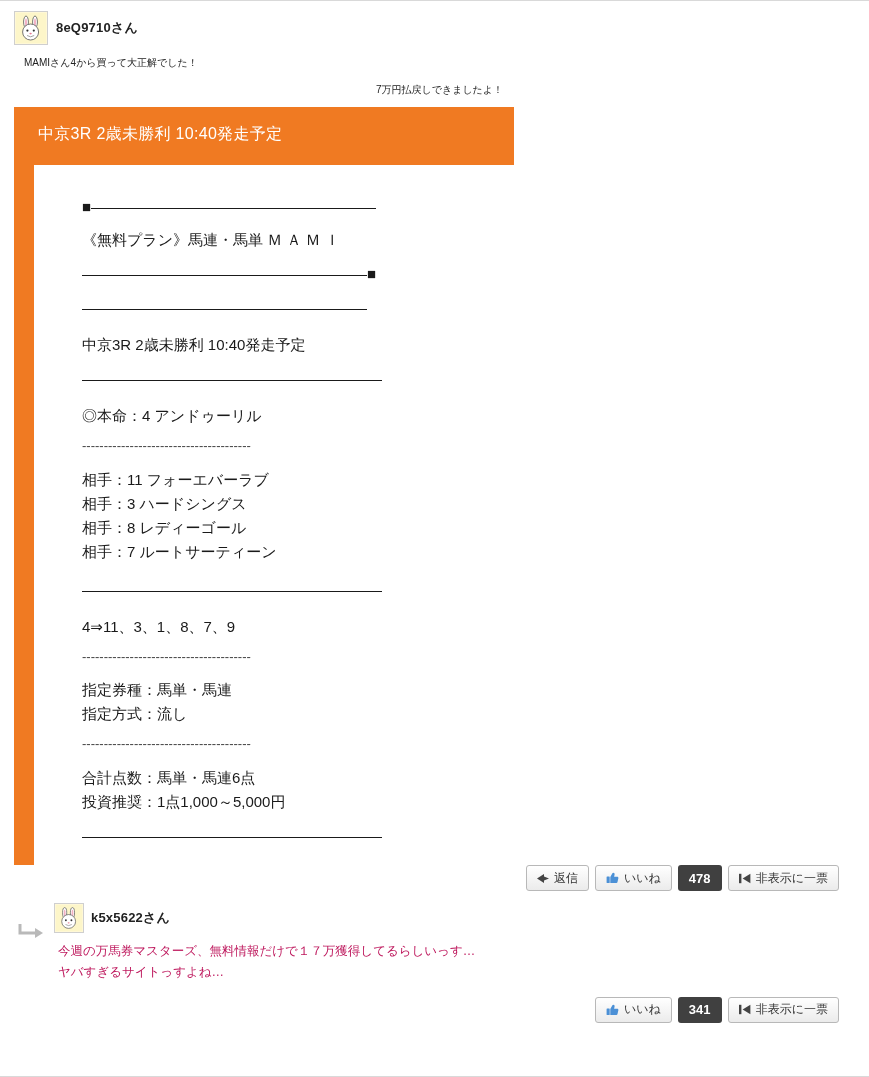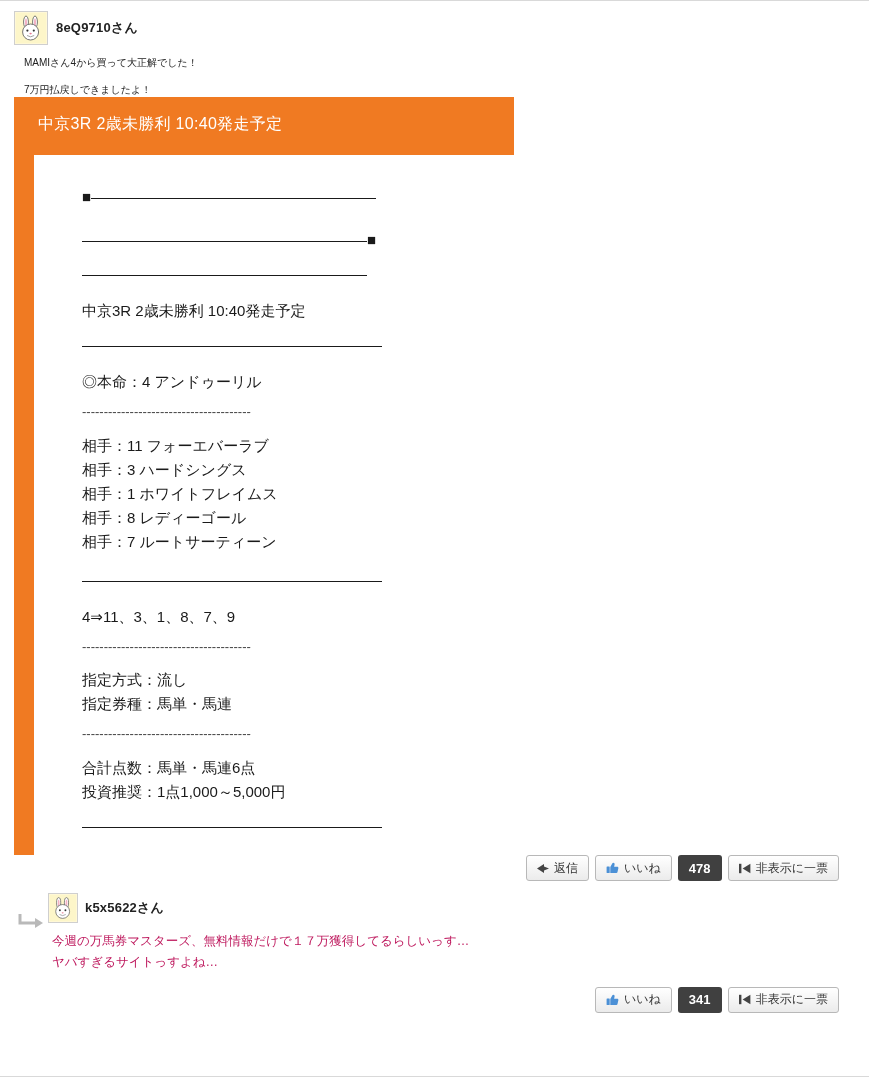--- a/index.html
+++ b/index.html
@@ -64,21 +64,22 @@
     color: #222;
     letter-spacing: 0.2px;
   }
   .post-line {
     font-size: 10px;
     line-height: 1.5;
     color: #222;
     margin: 0 0 12px 10px;
   }
   .post-line.second {
-    margin-bottom: 0;
+    margin-bottom: 10px;
+    text-align: center;
   }
 
   
   .card {
     position: relative;
     width: 500px;
   }
   .card-header {
     background: #f07a22;
     color: #ffffff;
@@ -169,20 +170,21 @@
 
   
   .reply {
     position: relative;
     padding: 6px 14px 0 14px;
     margin-top: 6px;
   }
   .reply-inner {
     display: flex;
     align-items: flex-start;
+    gap: 6px;
   }
   .reply-arrow {
     width: 34px;
     height: 30px;
     flex: 0 0 34px;
     display: flex;
     align-items: center;
     justify-content: center;
     margin-top: 14px;
   }
@@ -243,47 +245,47 @@
     <div class="post-line">MAMIさん4から買って大正解でした！</div>
     <div class="post-line second">7万円払戻しできましたよ！</div>
 
     <div class="card">
       <div class="card-header">中京3R 2歳未勝利 10:40発走予定</div>
       <div class="card-body">
         <div class="card-stripe"></div>
         <div class="card-content">
           <div class="mono-line">■―――――――――――――――――――</div>
           <div class="gap-sm"></div>
+          <div class="blk">《無料プラン》馬連・馬単 Ｍ Ａ Ｍ Ｉ</div>
           <div class="gap-sm"></div>
           <div class="mono-line">―――――――――――――――――――■</div>
           <div class="gap-sm"></div>
           <div class="mono-line">―――――――――――――――――――</div>
           <div class="gap-md"></div>
           <div class="blk">中京3R 2歳未勝利 10:40発走予定</div>
           <div class="gap-sm"></div>
           <div class="mono-line">――――――――――――――――――――</div>
           <div class="gap-md"></div>
           <div class="blk">◎本命：4 アンドゥーリル</div>
           <div class="gap-sm"></div>
           <div class="dashrule">---------------------------------------</div>
           <div class="gap-md"></div>
           <div class="blk">相手：11 フォーエバーラブ</div>
           <div class="blk">相手：3 ハードシングス</div>
-          <div class="blk">相手：1 ホワイトフレイムス</div>
           <div class="blk">相手：8 レディーゴール</div>
           <div class="blk">相手：7 ルートサーティーン</div>
           <div class="gap-md"></div>
           <div class="mono-line">――――――――――――――――――――</div>
           <div class="gap-md"></div>
           <div class="blk">4⇒11、3、1、8、7、9</div>
           <div class="gap-sm"></div>
           <div class="dashrule">---------------------------------------</div>
           <div class="gap-md"></div>
+          <div class="blk">指定券種：馬単・馬連</div>
           <div class="blk">指定方式：流し</div>
-          <div class="blk">指定券種：馬単・馬連</div>
           <div class="gap-sm"></div>
           <div class="dashrule">---------------------------------------</div>
           <div class="gap-md"></div>
           <div class="blk">合計点数：馬単・馬連6点</div>
           <div class="blk">投資推奨：1点1,000～5,000円</div>
           <div class="gap-sm"></div>
           <div class="mono-line">――――――――――――――――――――</div>
         </div>
       </div>
     </div>

